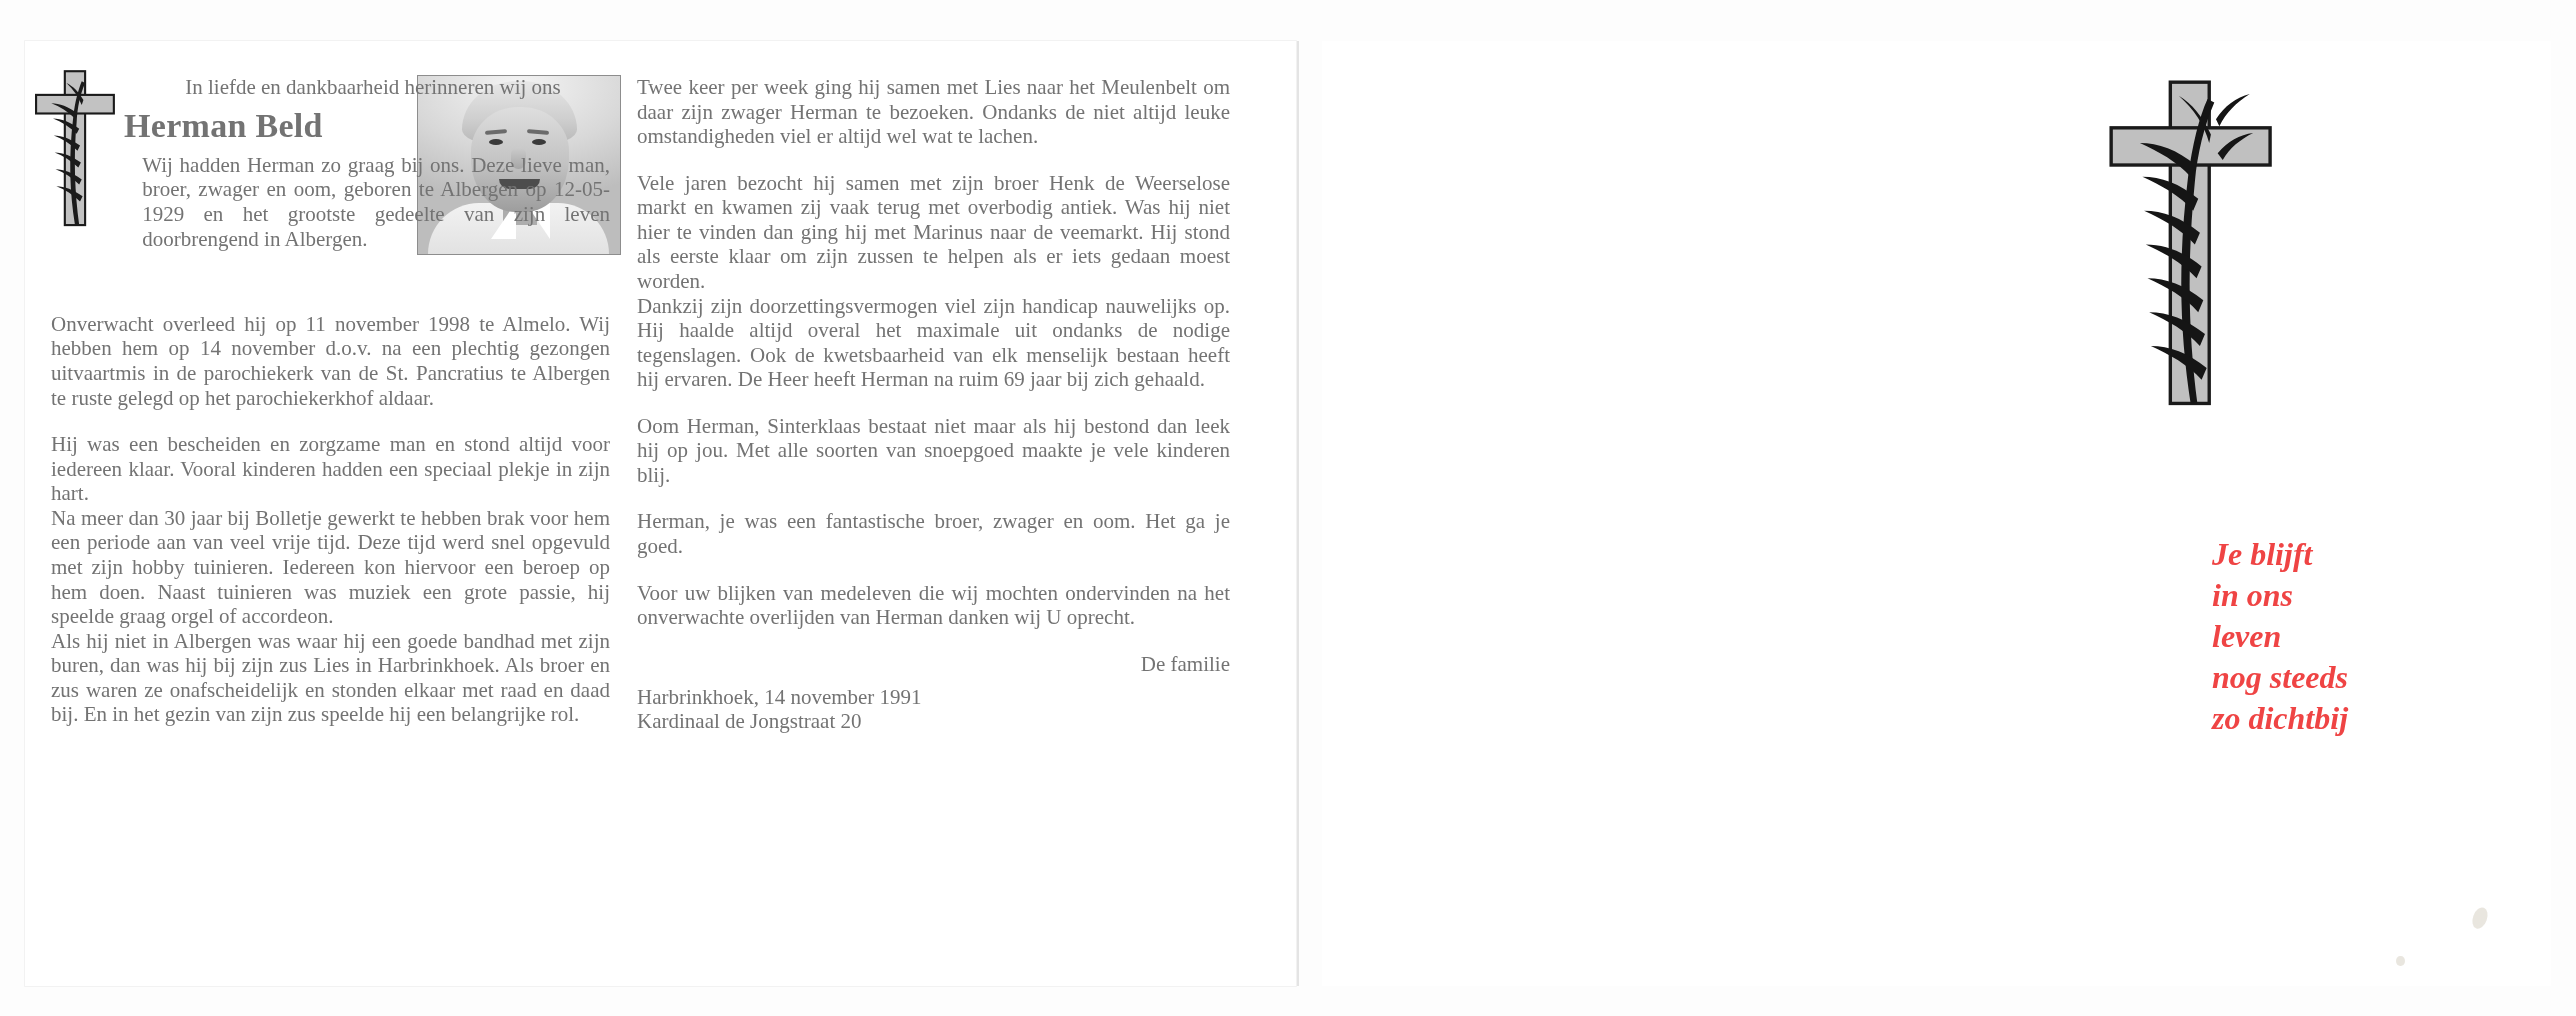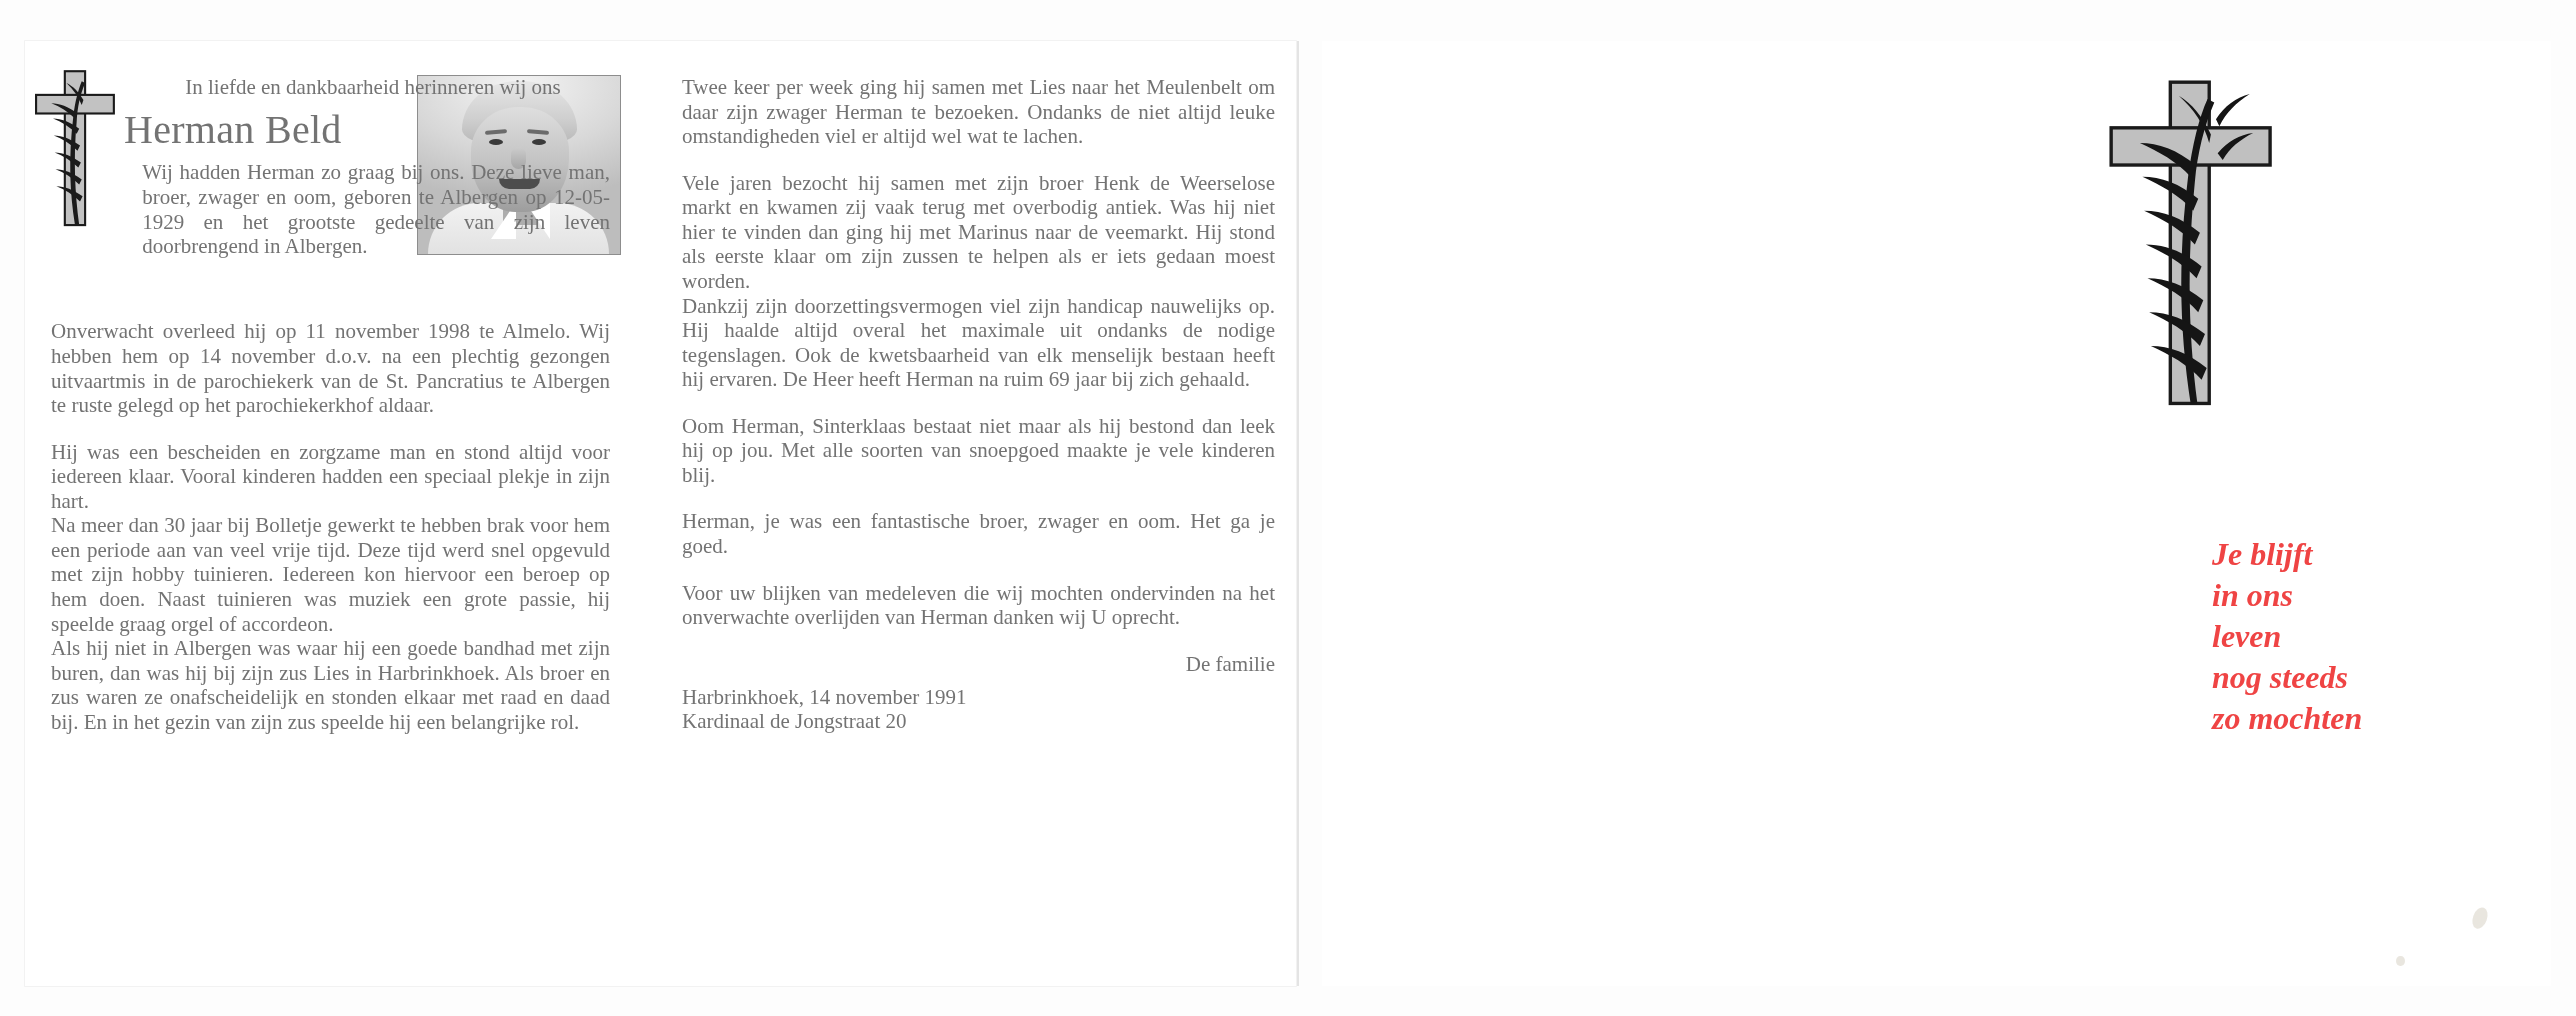--- a/index.html
+++ b/index.html
@@ -59,39 +59,39 @@
     text-align: justify;
     text-justify: inter-word;
     color: #737373;
   }
   .col-a {
     left: 51px;
     top: 75px;
     width: 559px;
   }
   .col-b {
-    left: 682px;
+    left: 637px;
     top: 75px;
     width: 593px;
   }
 
   p { margin: 0 0 0 0; }
   .gap { height: 22px; }
 
   
   .intro {
     margin-left: 85px;
     text-align: center;
     font-size: 21px;
     line-height: 1.2;
   }
   .name {
     margin-left: 73px;
-    font-size: 40px;
-    font-weight: normal;
+    font-size: 34px;
+    font-weight: bold;
     letter-spacing: 0.3px;
     line-height: 1.25;
     text-align: left;
     margin-top: 5.1px;
     margin-bottom: 5.1px;
   }
   .float-cross {
     float: left;
     width: 81px;
     height: 159px;
@@ -347,19 +347,19 @@
         <path d="M138 92 C150 78 164 70 180 68 C164 76 152 86 144 100 Z"></path>
       </g>
     </svg>
   </div>
 
   <div class="verse">
     <div>Je blijft</div>
     <div>in ons</div>
     <div>leven</div>
     <div>nog steeds</div>
-    <div>zo mochten</div>
+    <div>zo dichtbij</div>
   </div>
 
   <div class="smudge a"></div>
   <div class="smudge b"></div>
 </div>
 
 
 </body></html>

